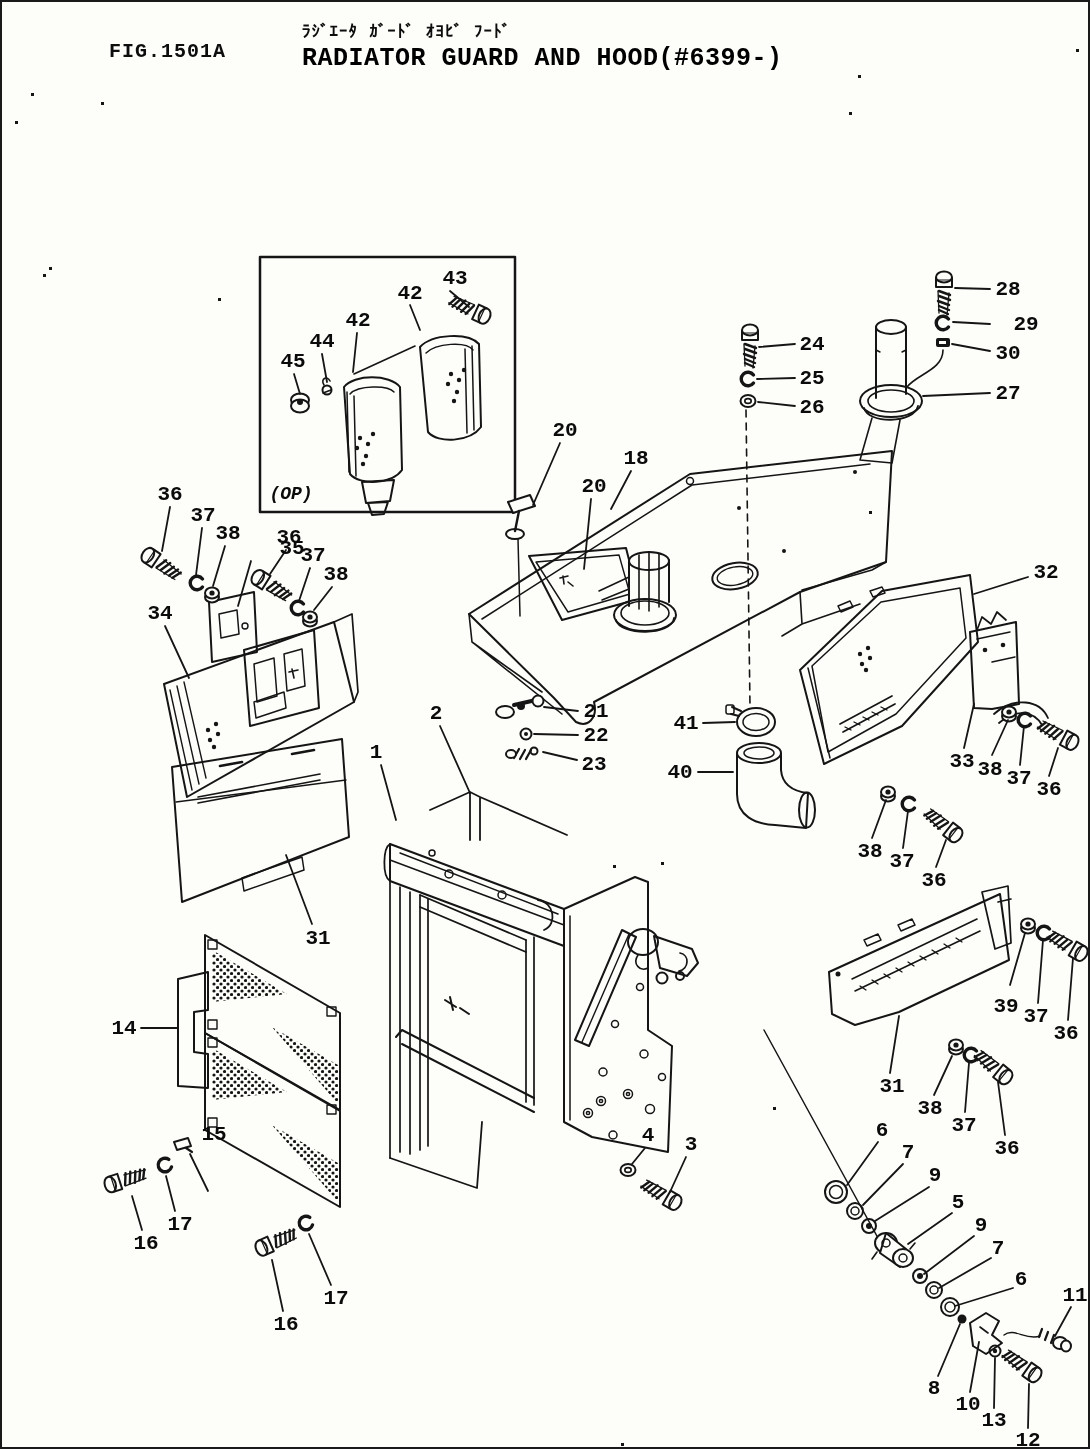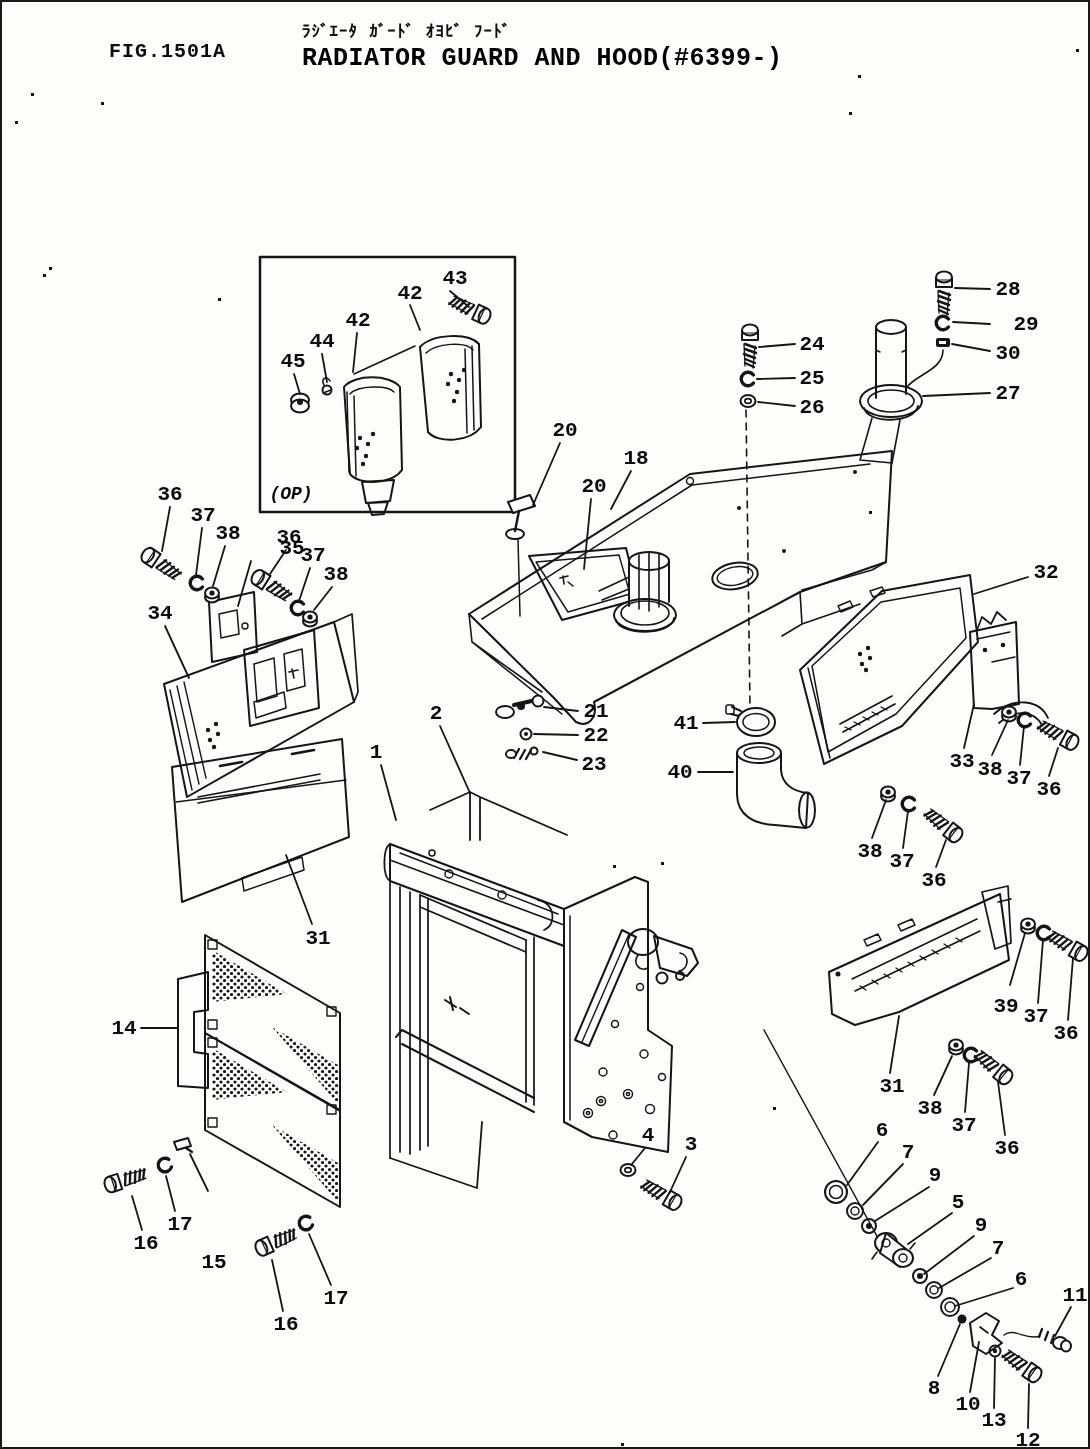--- a/index.html
+++ b/index.html
@@ -556,19 +556,19 @@
       <div class="callout" style="left: 979px; top: 1223px;">9</div>
       <div class="callout" style="left: 996px; top: 1246px;">7</div>
       <div class="callout" style="left: 1019px; top: 1277px;">6</div>
       <div class="callout" style="left: 1073px; top: 1293px;">11</div>
       <div class="callout" style="left: 932px; top: 1386px;">8</div>
       <div class="callout" style="left: 966px; top: 1402px;">10</div>
       <div class="callout" style="left: 992px; top: 1418px;">13</div>
       <div class="callout" style="left: 1026px; top: 1438px;">12</div>
       <div class="callout" style="left: 646px; top: 1133px;">4</div>
       <div class="callout" style="left: 689px; top: 1142px;">3</div>
-      <div class="callout" style="left: 212px; top: 1260px;">15</div>
+      <div class="callout" style="left: 212px; top: 1132px;">15</div>
       <div class="callout" style="left: 178px; top: 1222px;">17</div>
       <div class="callout" style="left: 144px; top: 1241px;">16</div>
       <div class="callout" style="left: 284px; top: 1322px;">16</div>
       <div class="callout" style="left: 334px; top: 1296px;">17</div>
     </div>
 </div>
 
 </body></html>

